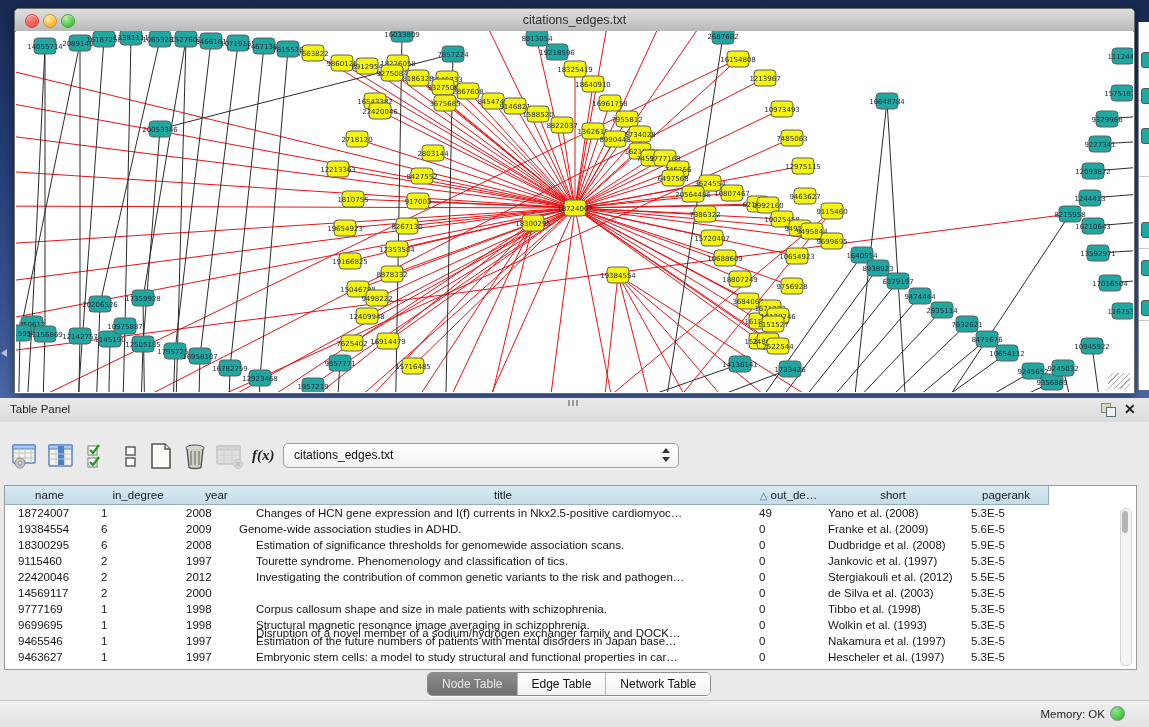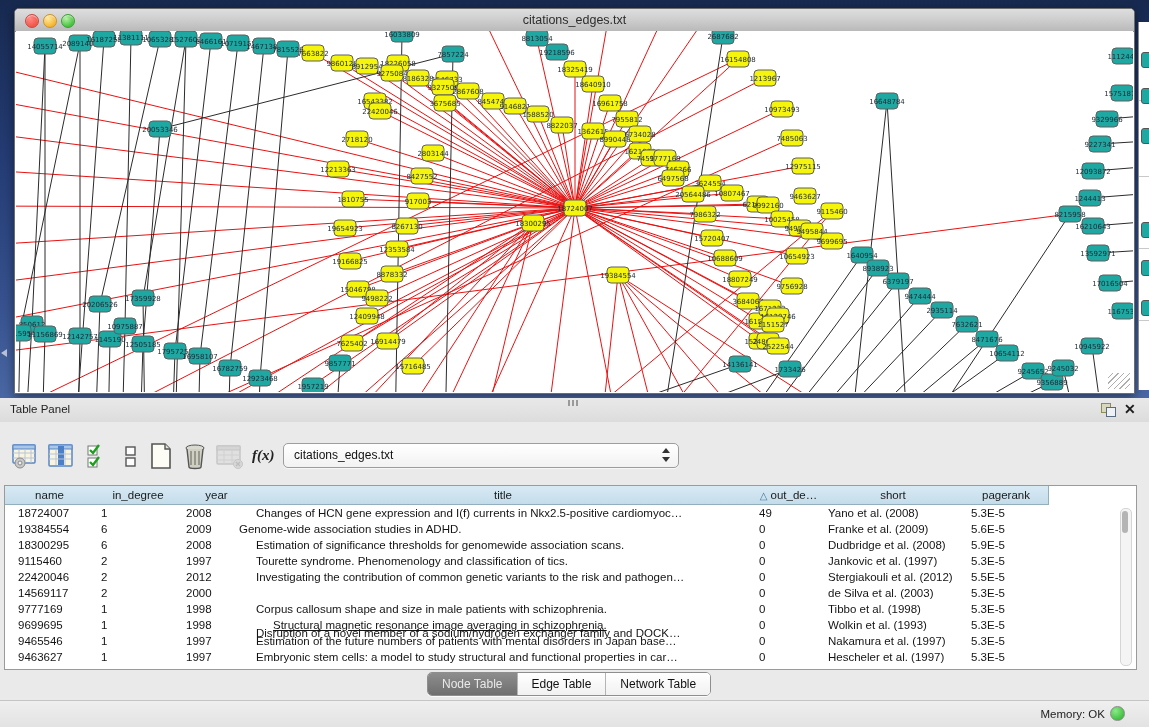--- a/index.html
+++ b/index.html
@@ -982,21 +982,21 @@
           <div class="td" style="left: 181px; width: 63px;">1998</div>
           <div class="td" style="left: 251px; width: 497px;">Corpus callosum shape and size in male patients with schizophrenia.</div>
           <div class="td" style="left: 754px; width: 61px;">0</div>
           <div class="td" style="left: 823px; width: 134px;">Tibbo et al. (1998)</div>
           <div class="td" style="left: 966px; width: 75px;">5.3E-5</div>
         </div>
         <div class="tr" style="top: 112px;">
           <div class="td" style="left: 13px; width: 74px;">9699695</div>
           <div class="td" style="left: 96px; width: 79px;">1</div>
           <div class="td" style="left: 181px; width: 63px;">1998</div>
-          <div class="td" style="left: 268px; width: 497px; text-decoration: underline;">Structural magnetic resonance image averaging in schizophrenia.</div>
+          <div class="td" style="left: 251px; width: 497px;">Structural magnetic resonance image averaging in schizophrenia.</div>
           <div class="td" style="left: 754px; width: 61px;">0</div>
           <div class="td" style="left: 823px; width: 134px;">Wolkin et al. (1993)</div>
           <div class="td" style="left: 966px; width: 75px;">5.3E-5</div>
         </div>
         <div class="tr" style="top: 128px;">
           <div class="td" style="left: 13px; width: 74px;">9465546</div>
           <div class="td" style="left: 96px; width: 79px;">1</div>
           <div class="td" style="left: 181px; width: 63px;">1997</div>
           <div class="td" style="left: 251px; width: 497px;">Estimation of the future numbers of patients with mental disorders in Japan base…</div>
           <div class="td" style="left: 754px; width: 61px;">0</div>

